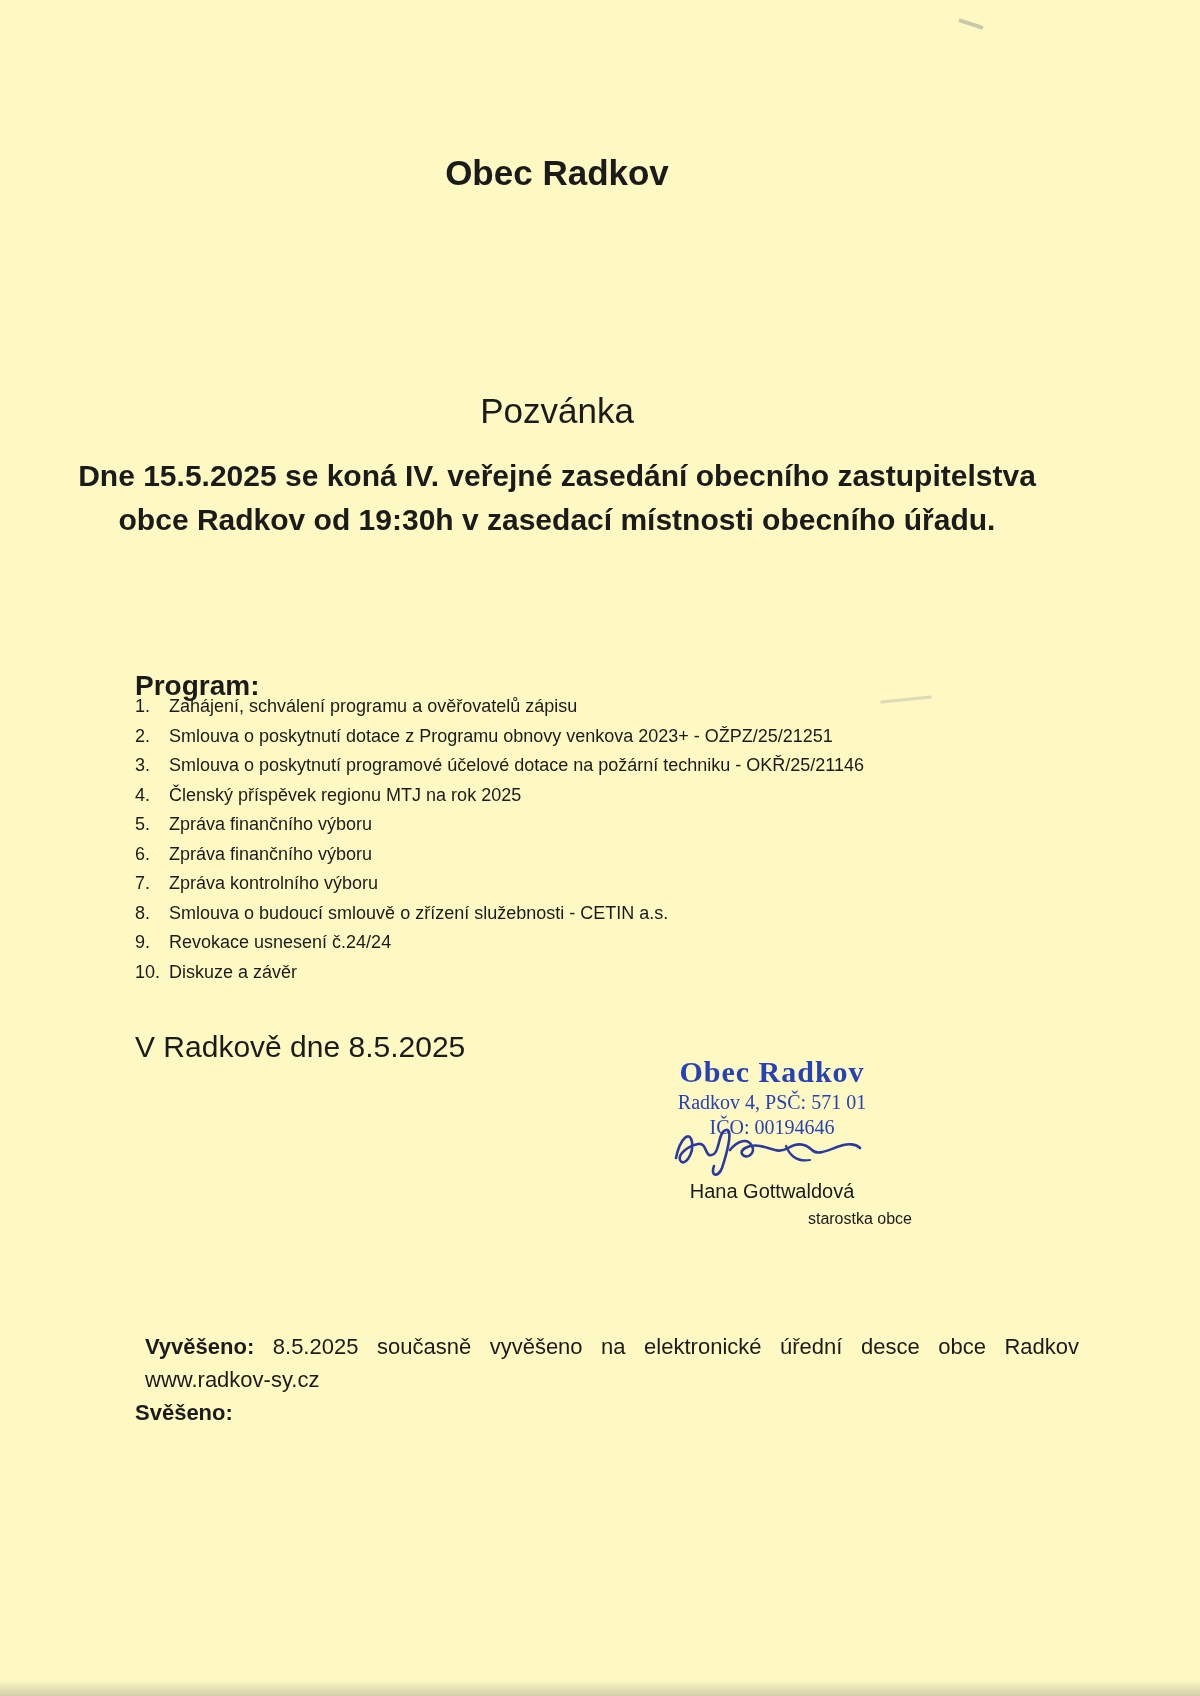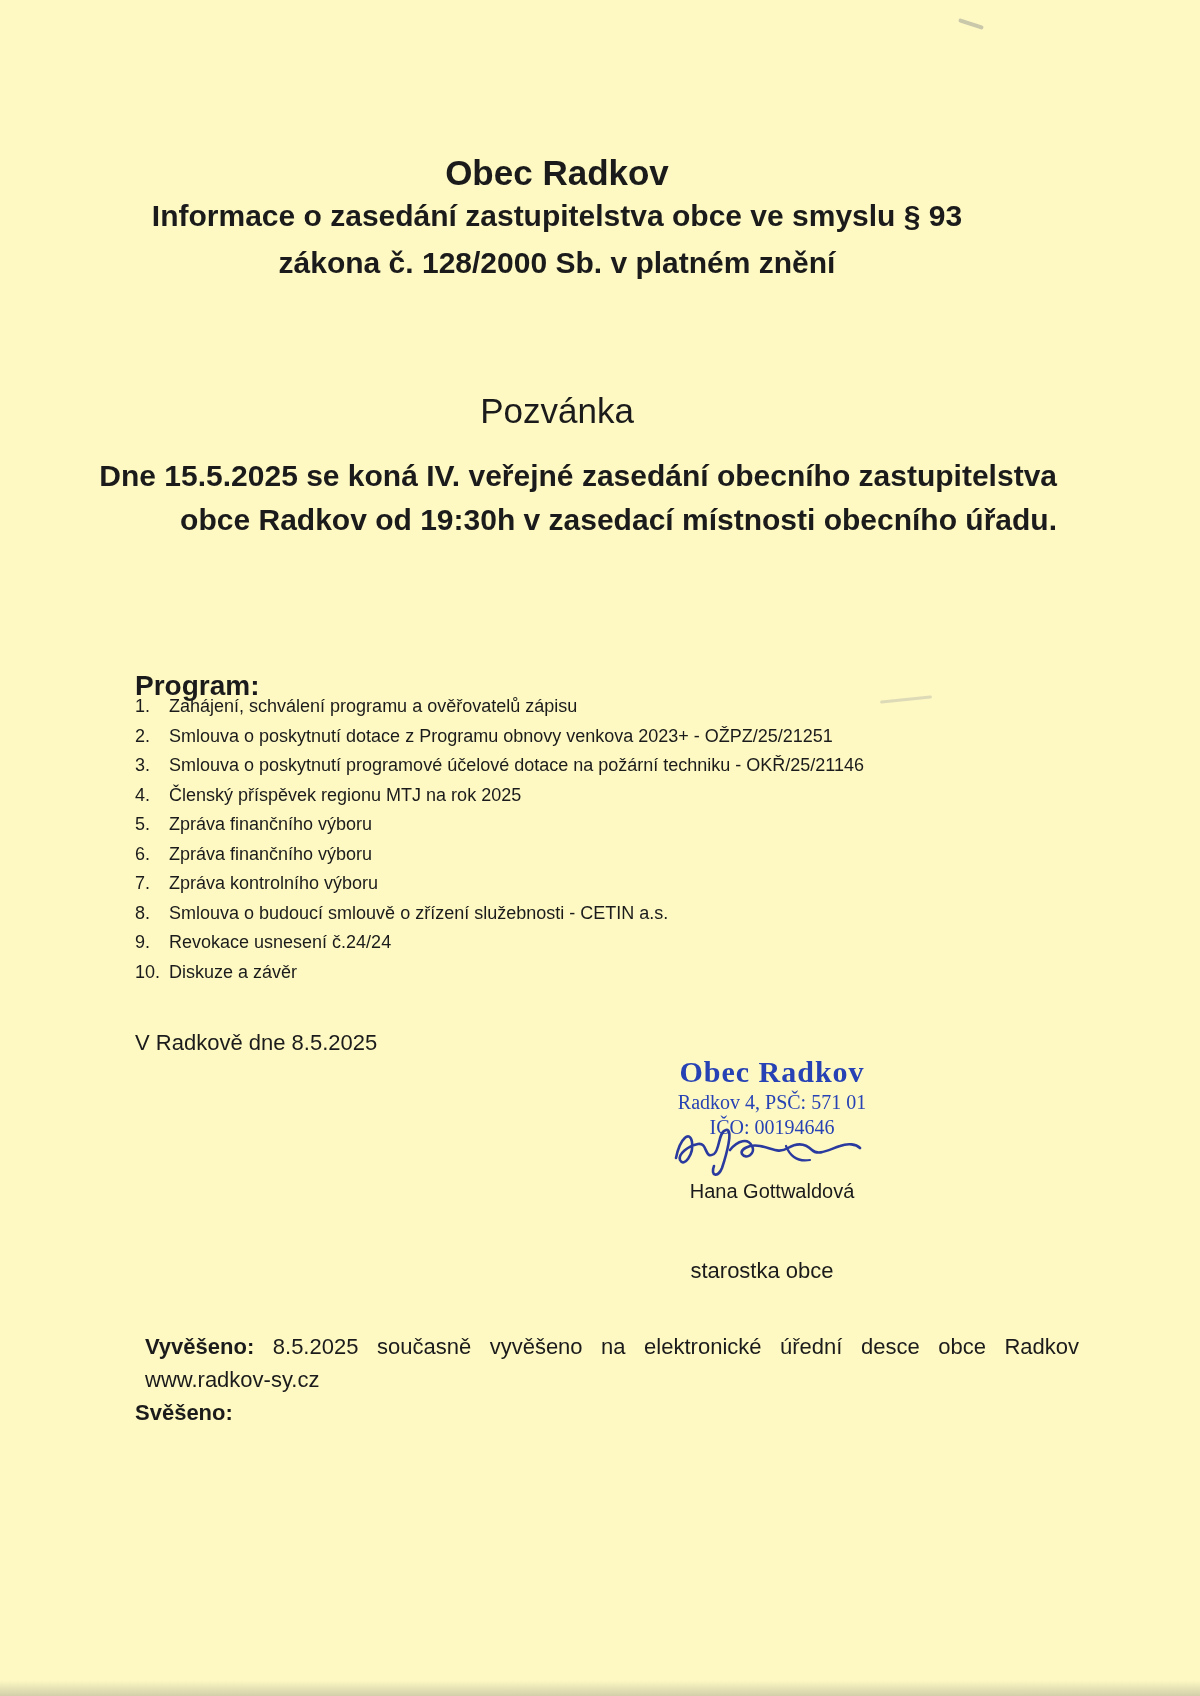--- a/index.html
+++ b/index.html
@@ -18,58 +18,58 @@
   }
   .centered{
     position:absolute;left:0;width:1114px;
     text-align:center;
   }
   .doc-title{top:130px;font-size:35px;font-weight:bold;}
   .doc-subtitle{top:192px;font-size:30px;font-weight:bold;line-height:47px;}
   .doc-heading{top:362px;font-size:35px;font-weight:normal;}
   .invitation{
     position:absolute;left:57px;top:424px;width:1000px;
-    text-align:right;font-size:30px;font-weight:bold;line-height:44px;
+    text-align:center;font-size:30px;font-weight:bold;line-height:44px;
   }
   .program-label{
     position:absolute;left:135px;top:634px;
     font-size:28px;font-weight:bold;margin-top:36px;
   }
   ol.program{
     position:absolute;left:135px;top:692px;width:900px;
     margin:0;padding:0;list-style:none;counter-reset:item;
     font-size:18px;line-height:29.5px;
   }
   ol.program li::before{
     counter-increment:item;
     content:counter(item) ".";
     display:inline-block;width:34px;
   }
   .date-line{
     position:absolute;left:135px;top:1030px;
-    font-size:22px;
+    font-size:30px;
   }
   .stamp{
     position:absolute;left:622px;top:1054px;width:300px;
     text-align:center;
     font-family:"Liberation Serif","DejaVu Serif",serif;
   }
   .stamp .stamp-name{font-size:30px;font-weight:bold;letter-spacing:1px;line-height:36px;}
   .stamp .stamp-addr{font-size:20px;line-height:25px;}
   .stamp .stamp-ico{font-size:20px;line-height:25px;}
   .signature{
     position:absolute;left:668px;top:1116px;width:200px;height:62px;
   }
   .signer-name{
     position:absolute;left:622px;top:1166px;width:300px;
     text-align:center;font-size:20px;margin-top:14px;
   }
   .signer-title{
     position:absolute;left:612px;top:1210px;width:300px;
-    text-align:center;font-size:22px;margin-top:48px;
+    text-align:right;font-size:16px;
   }
   .posted{
     position:absolute;left:135px;top:1320px;width:934px;
     font-size:22px;line-height:33px;
     text-align:justify;
     margin:10px;
   }
   .bold{font-weight:bold;}
   .removed{
     position:absolute;left:135px;top:1400px;
@@ -93,24 +93,20 @@
 </style>
 </head>
 <body>
 
 <div class="page">
 
   <div class="artifact-top-right"></div>
 
   <h1 class="centered doc-title">Obec Radkov</h1>
 
-  <div class="centered doc-subtitle">
-    <div>Informace o zasedání zastupitelstva obce ve smyslu § 93</div>
-    <div>zákona č. 128/2000 Sb. v platném znění</div>
-  </div>
 
   <h2 class="centered doc-heading">Pozvánka</h2>
 
   <p class="invitation">Dne 15.5.2025 se koná IV. veřejné zasedání obecního zastupitelstva obce Radkov od 19:30h v zasedací místnosti obecního úřadu.</p>
 
   <div class="program-label">Program:</div>
 
   <div class="artifact-mid"></div>
 
   <ol class="program">

